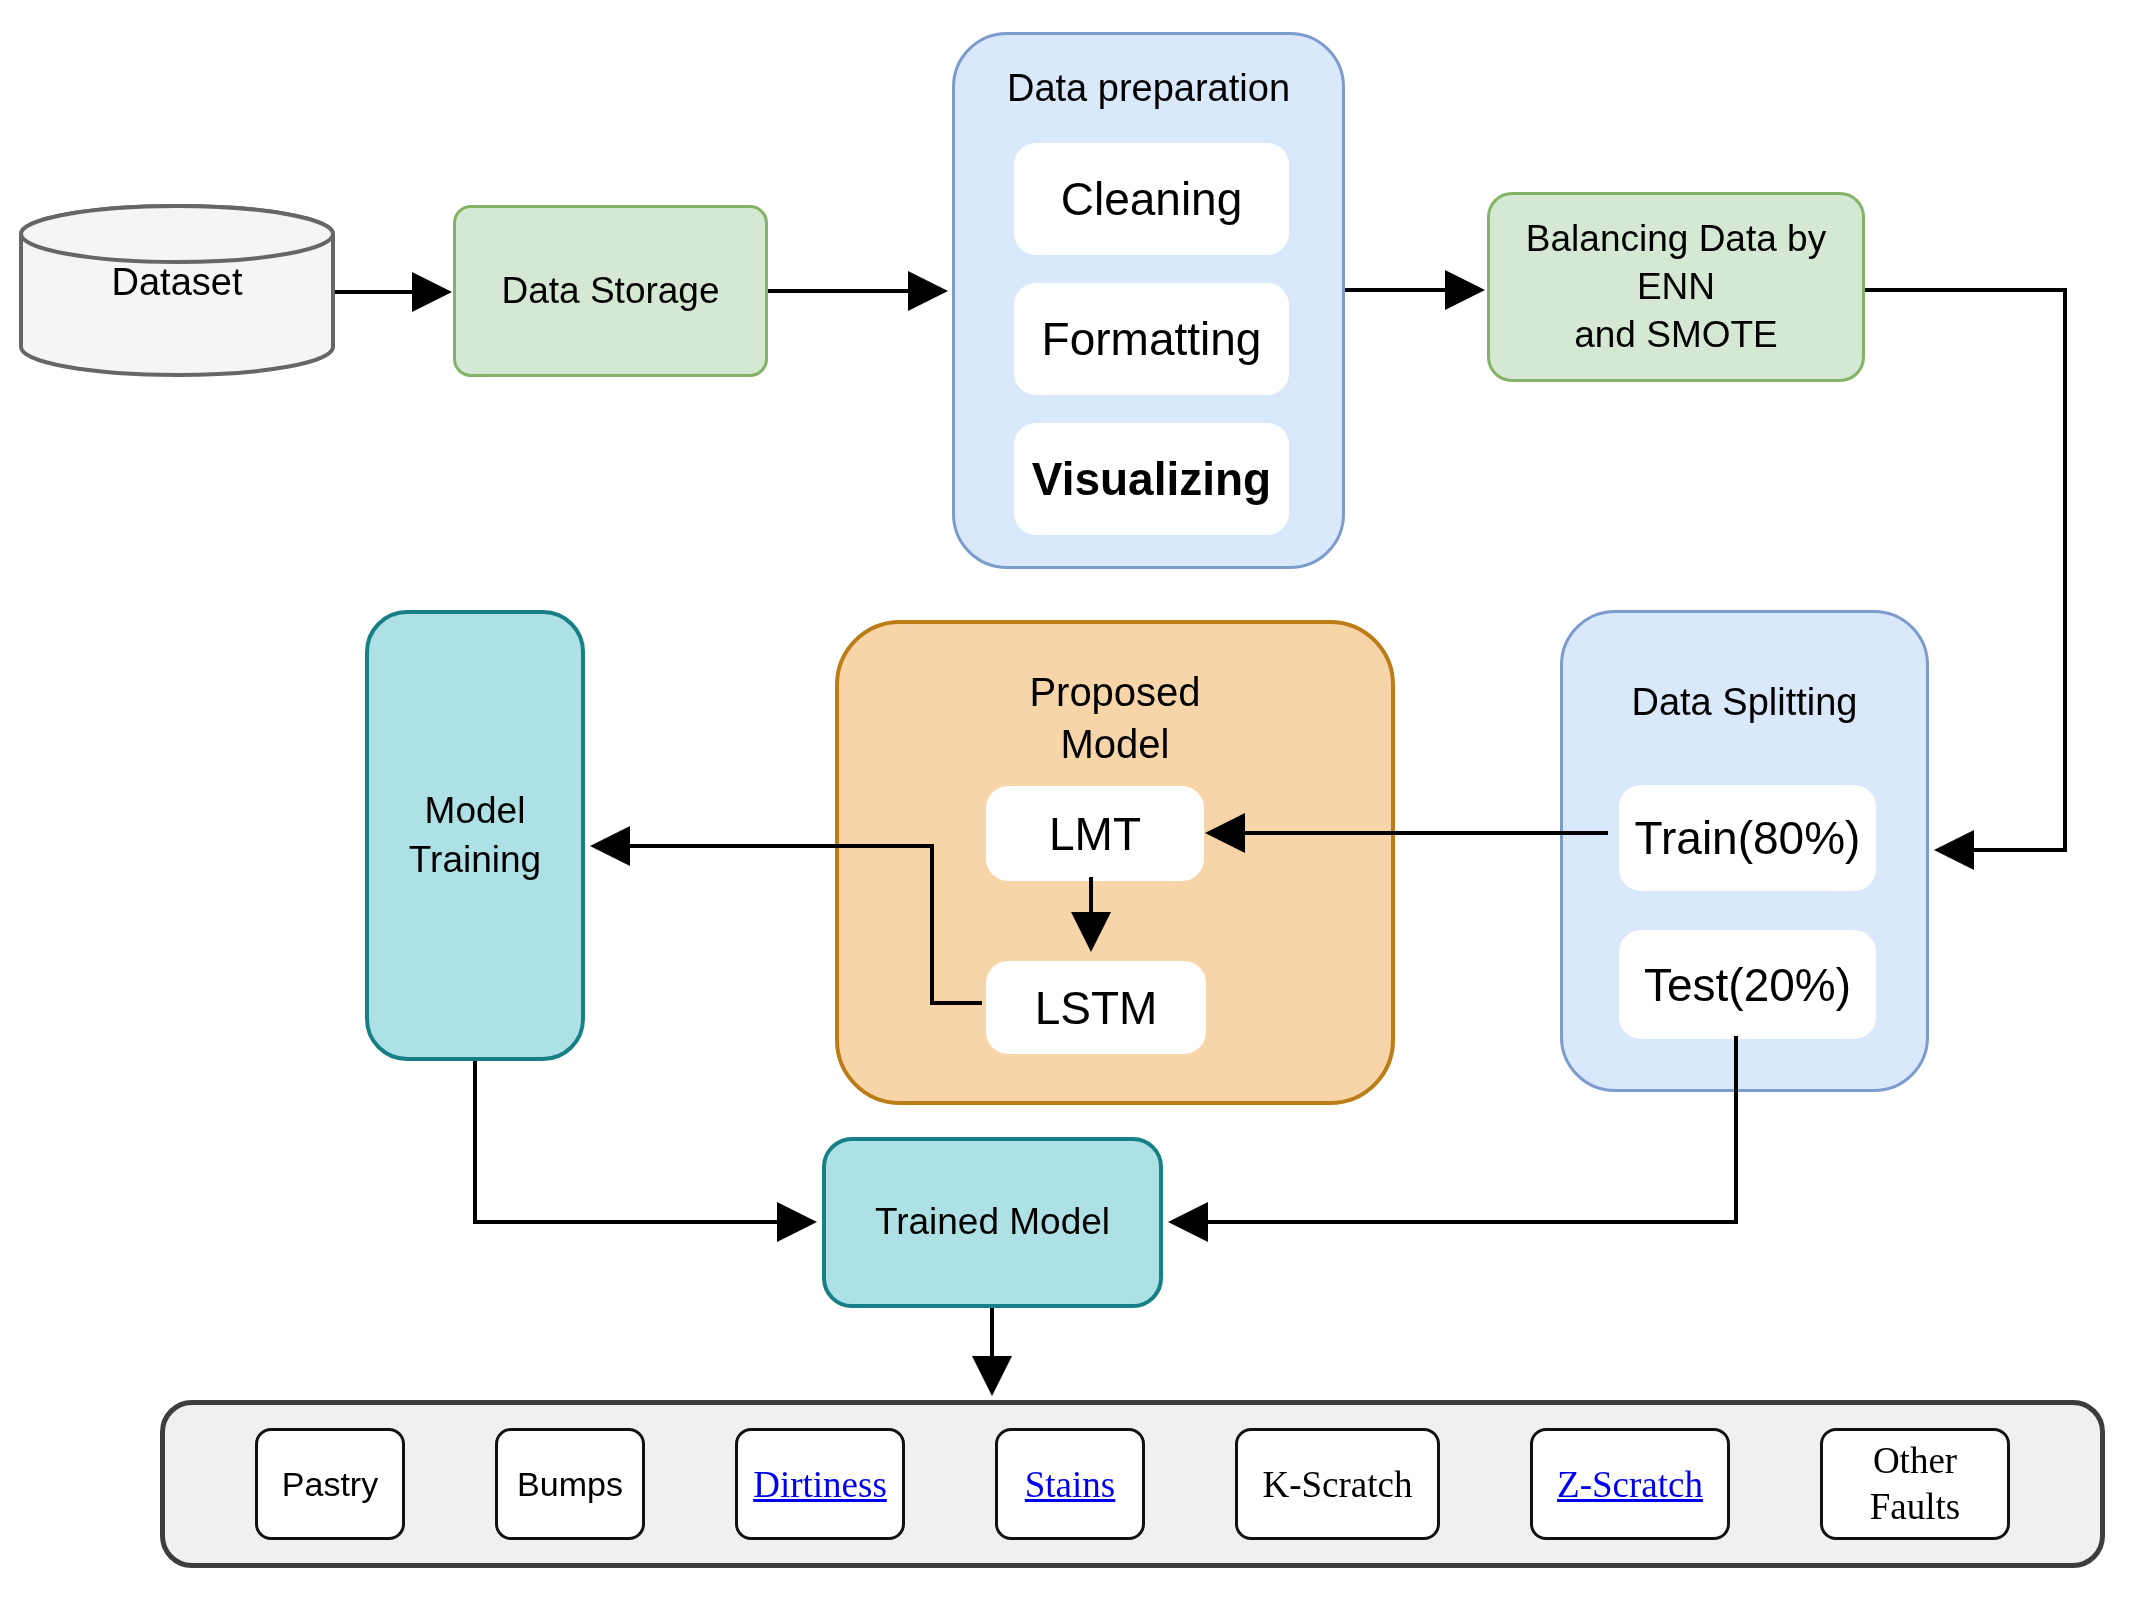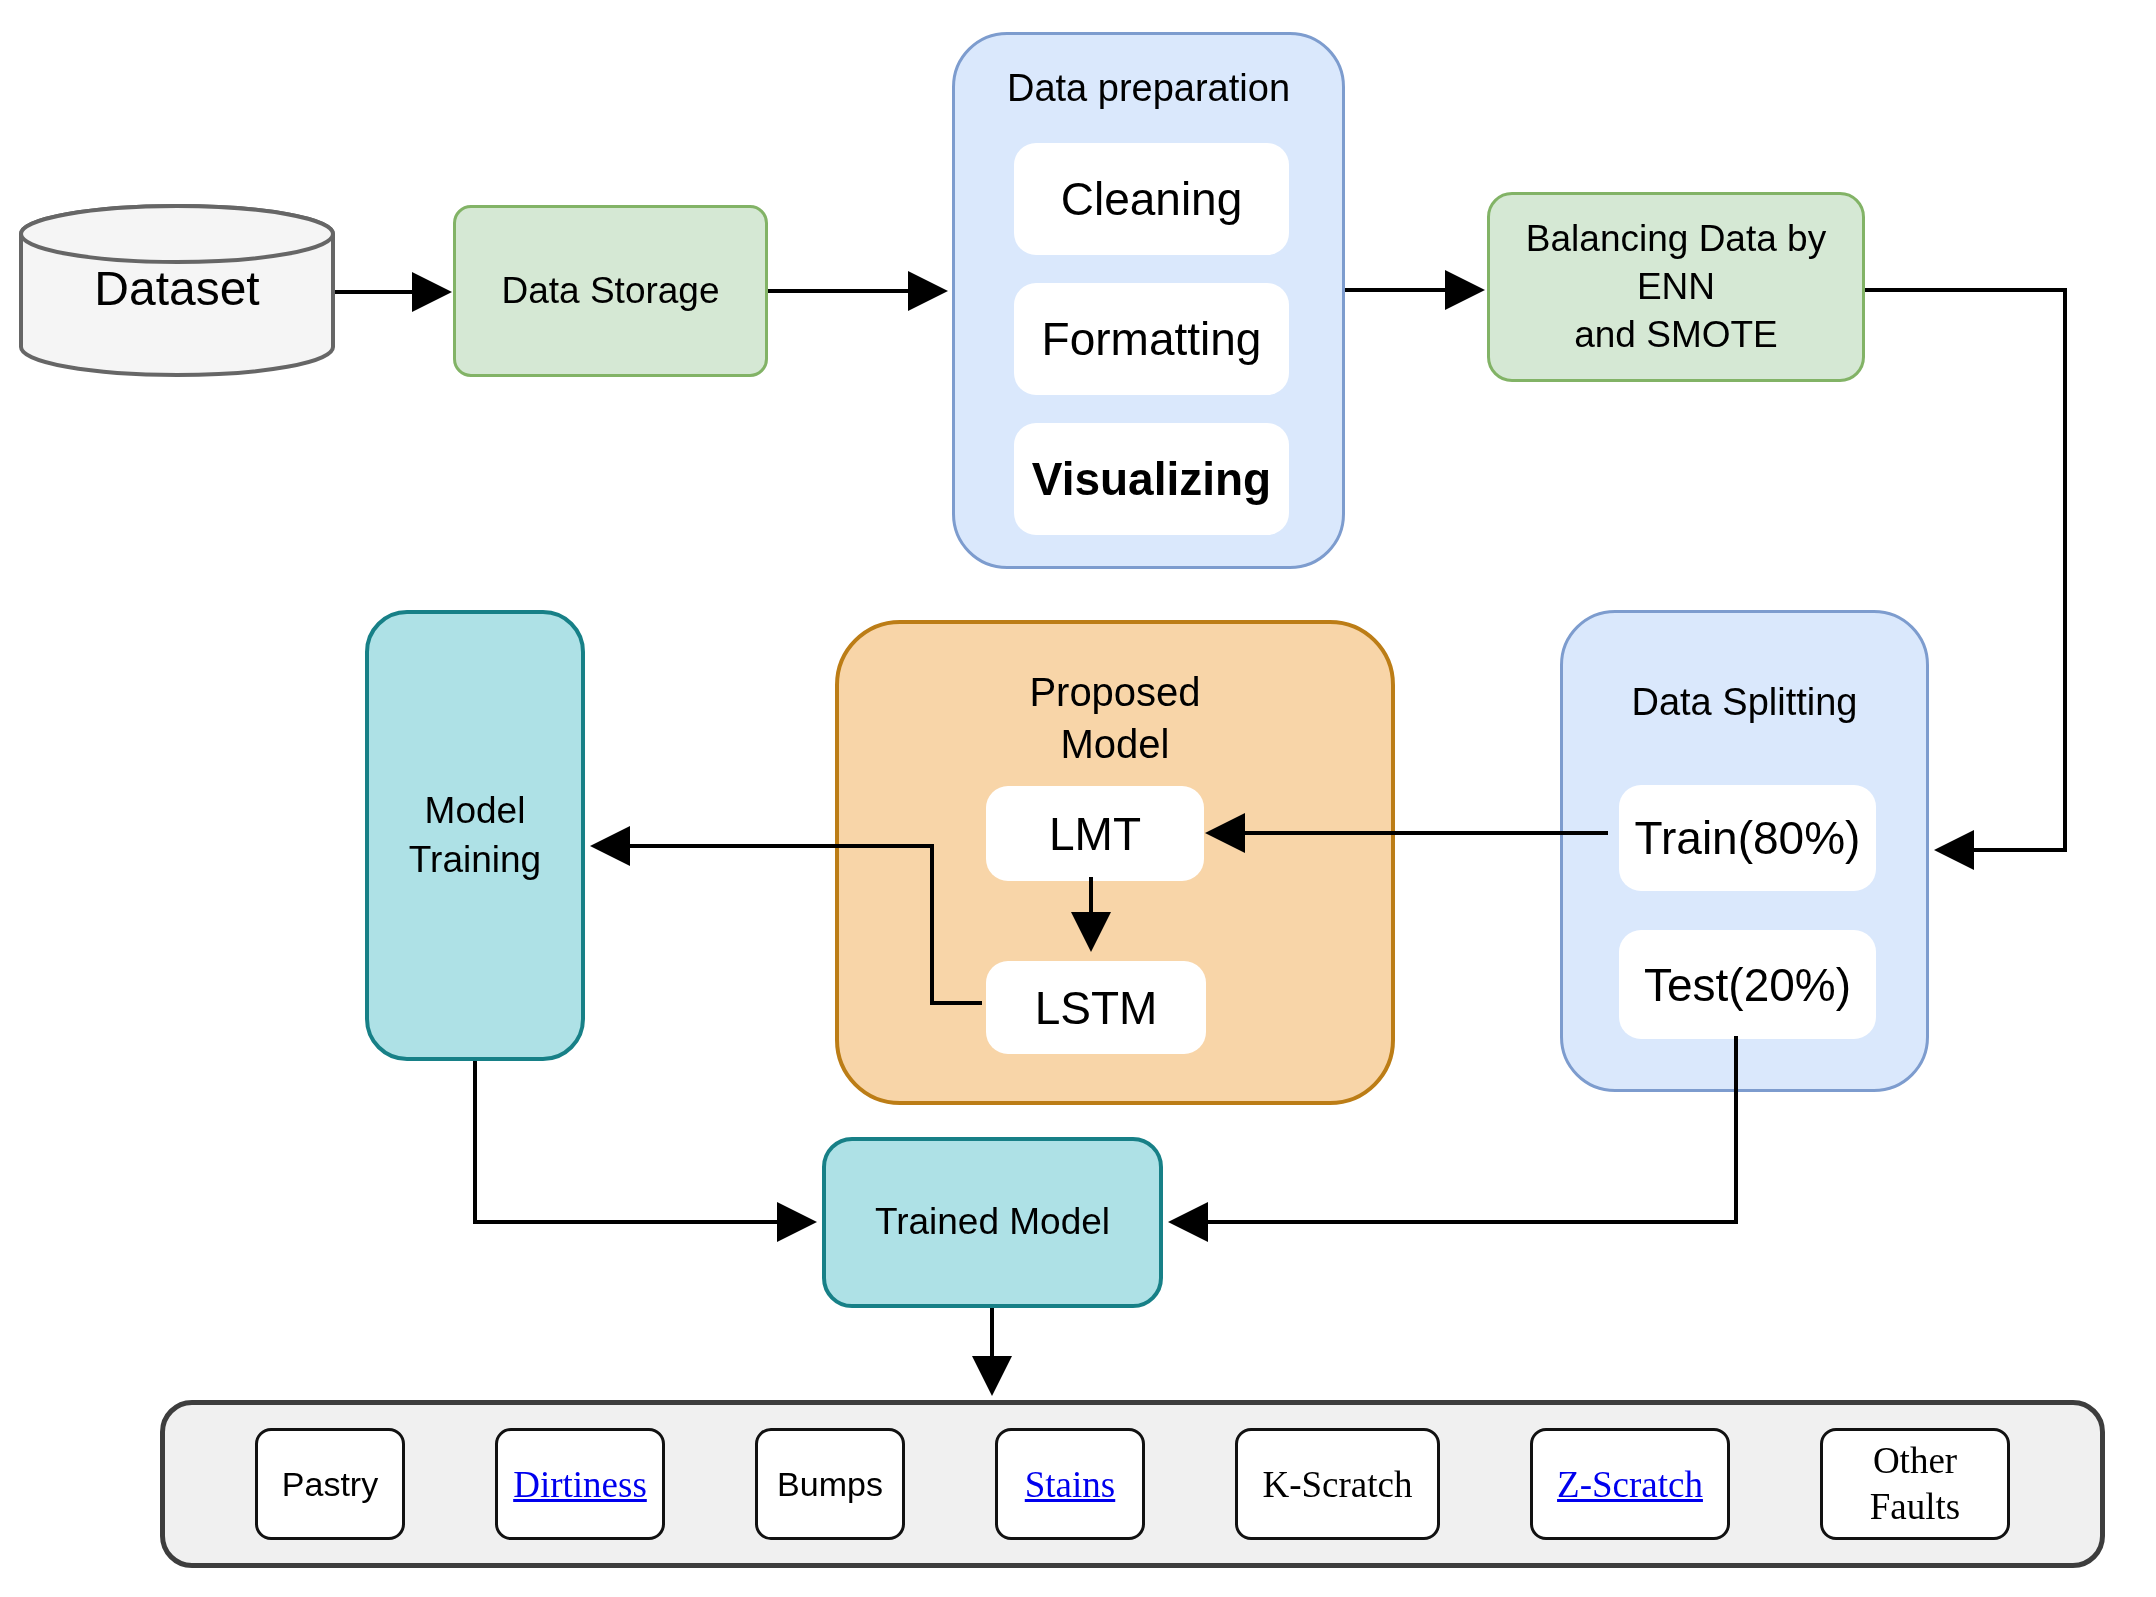--- a/index.html
+++ b/index.html
@@ -39,21 +39,21 @@
 
   #proposed-model{left:835px;top:620px;width:560px;height:485px;border-radius:65px;}
   #proposed-model .container-title{top:42px;font-size:40px;line-height:1.3;}
   #lmt-box{left:147px;top:162px;width:218px;height:95px;}
   #lstm-box{left:147px;top:337px;width:220px;height:93px;}
 
   #model-training{left:365px;top:610px;width:220px;height:451px;border-radius:42px;}
   #trained-model{left:822px;top:1137px;width:341px;height:171px;border-radius:30px;}
 
   #dataset{left:18px;top:203px;width:318px;height:175px;}
-  #dataset .cyl-label{position:absolute;left:0;top:58px;width:100%;font-size:48px;}
+  #dataset .cyl-label{position:absolute;left:0;top:58px;width:100%;font-size:38px;}
 
   #fault-container{left:160px;top:1400px;width:1945px;height:168px;background:#f0f0f0;
     border:5px solid #3d3d3d;border-radius:32px;display:flex;align-items:center;
     justify-content:space-evenly;}
   .fault{background:#ffffff;border:3px solid #111;border-radius:16px;height:112px;
     display:flex;align-items:center;justify-content:center;text-align:center;
     font-size:34px;box-sizing:border-box;padding:0 10px;}
   .fault.serif{font-family:"Liberation Serif", serif;font-size:37px;}
   .fault.link{color:#0000ee;text-decoration:underline;cursor:pointer;}
   .w150{width:150px;} .w170{width:170px;} .w205{width:205px;} .w200{width:200px;} .w190{width:190px;}
@@ -127,22 +127,22 @@
       <span>Training</span>
     </span>
   </div>
 
   <div class="node teal" id="trained-model">
     <span class="lbl">Trained Model</span>
   </div>
 
   <div class="node" id="fault-container">
     <div class="fault w150">Pastry</div>
+    <div class="fault w150">Bumps</div>
     <div class="fault serif link w170">Dirtiness</div>
-    <div class="fault w150">Bumps</div>
     <div class="fault serif link w150">Stains</div>
     <div class="fault serif w205">K-Scratch</div>
     <div class="fault serif link w200">Z-Scratch</div>
     <div class="fault serif two-line w190">Other Faults</div>
   </div>
 
   <svg id="connectors" viewBox="0 0 2156 1597">
     <defs>
       <marker id="arr" markerWidth="10" markerHeight="10" refX="9" refY="5" orient="auto" markerUnits="strokeWidth">
         <path d="M0,0 L10,5 L0,10 Z" fill="#000"></path>

